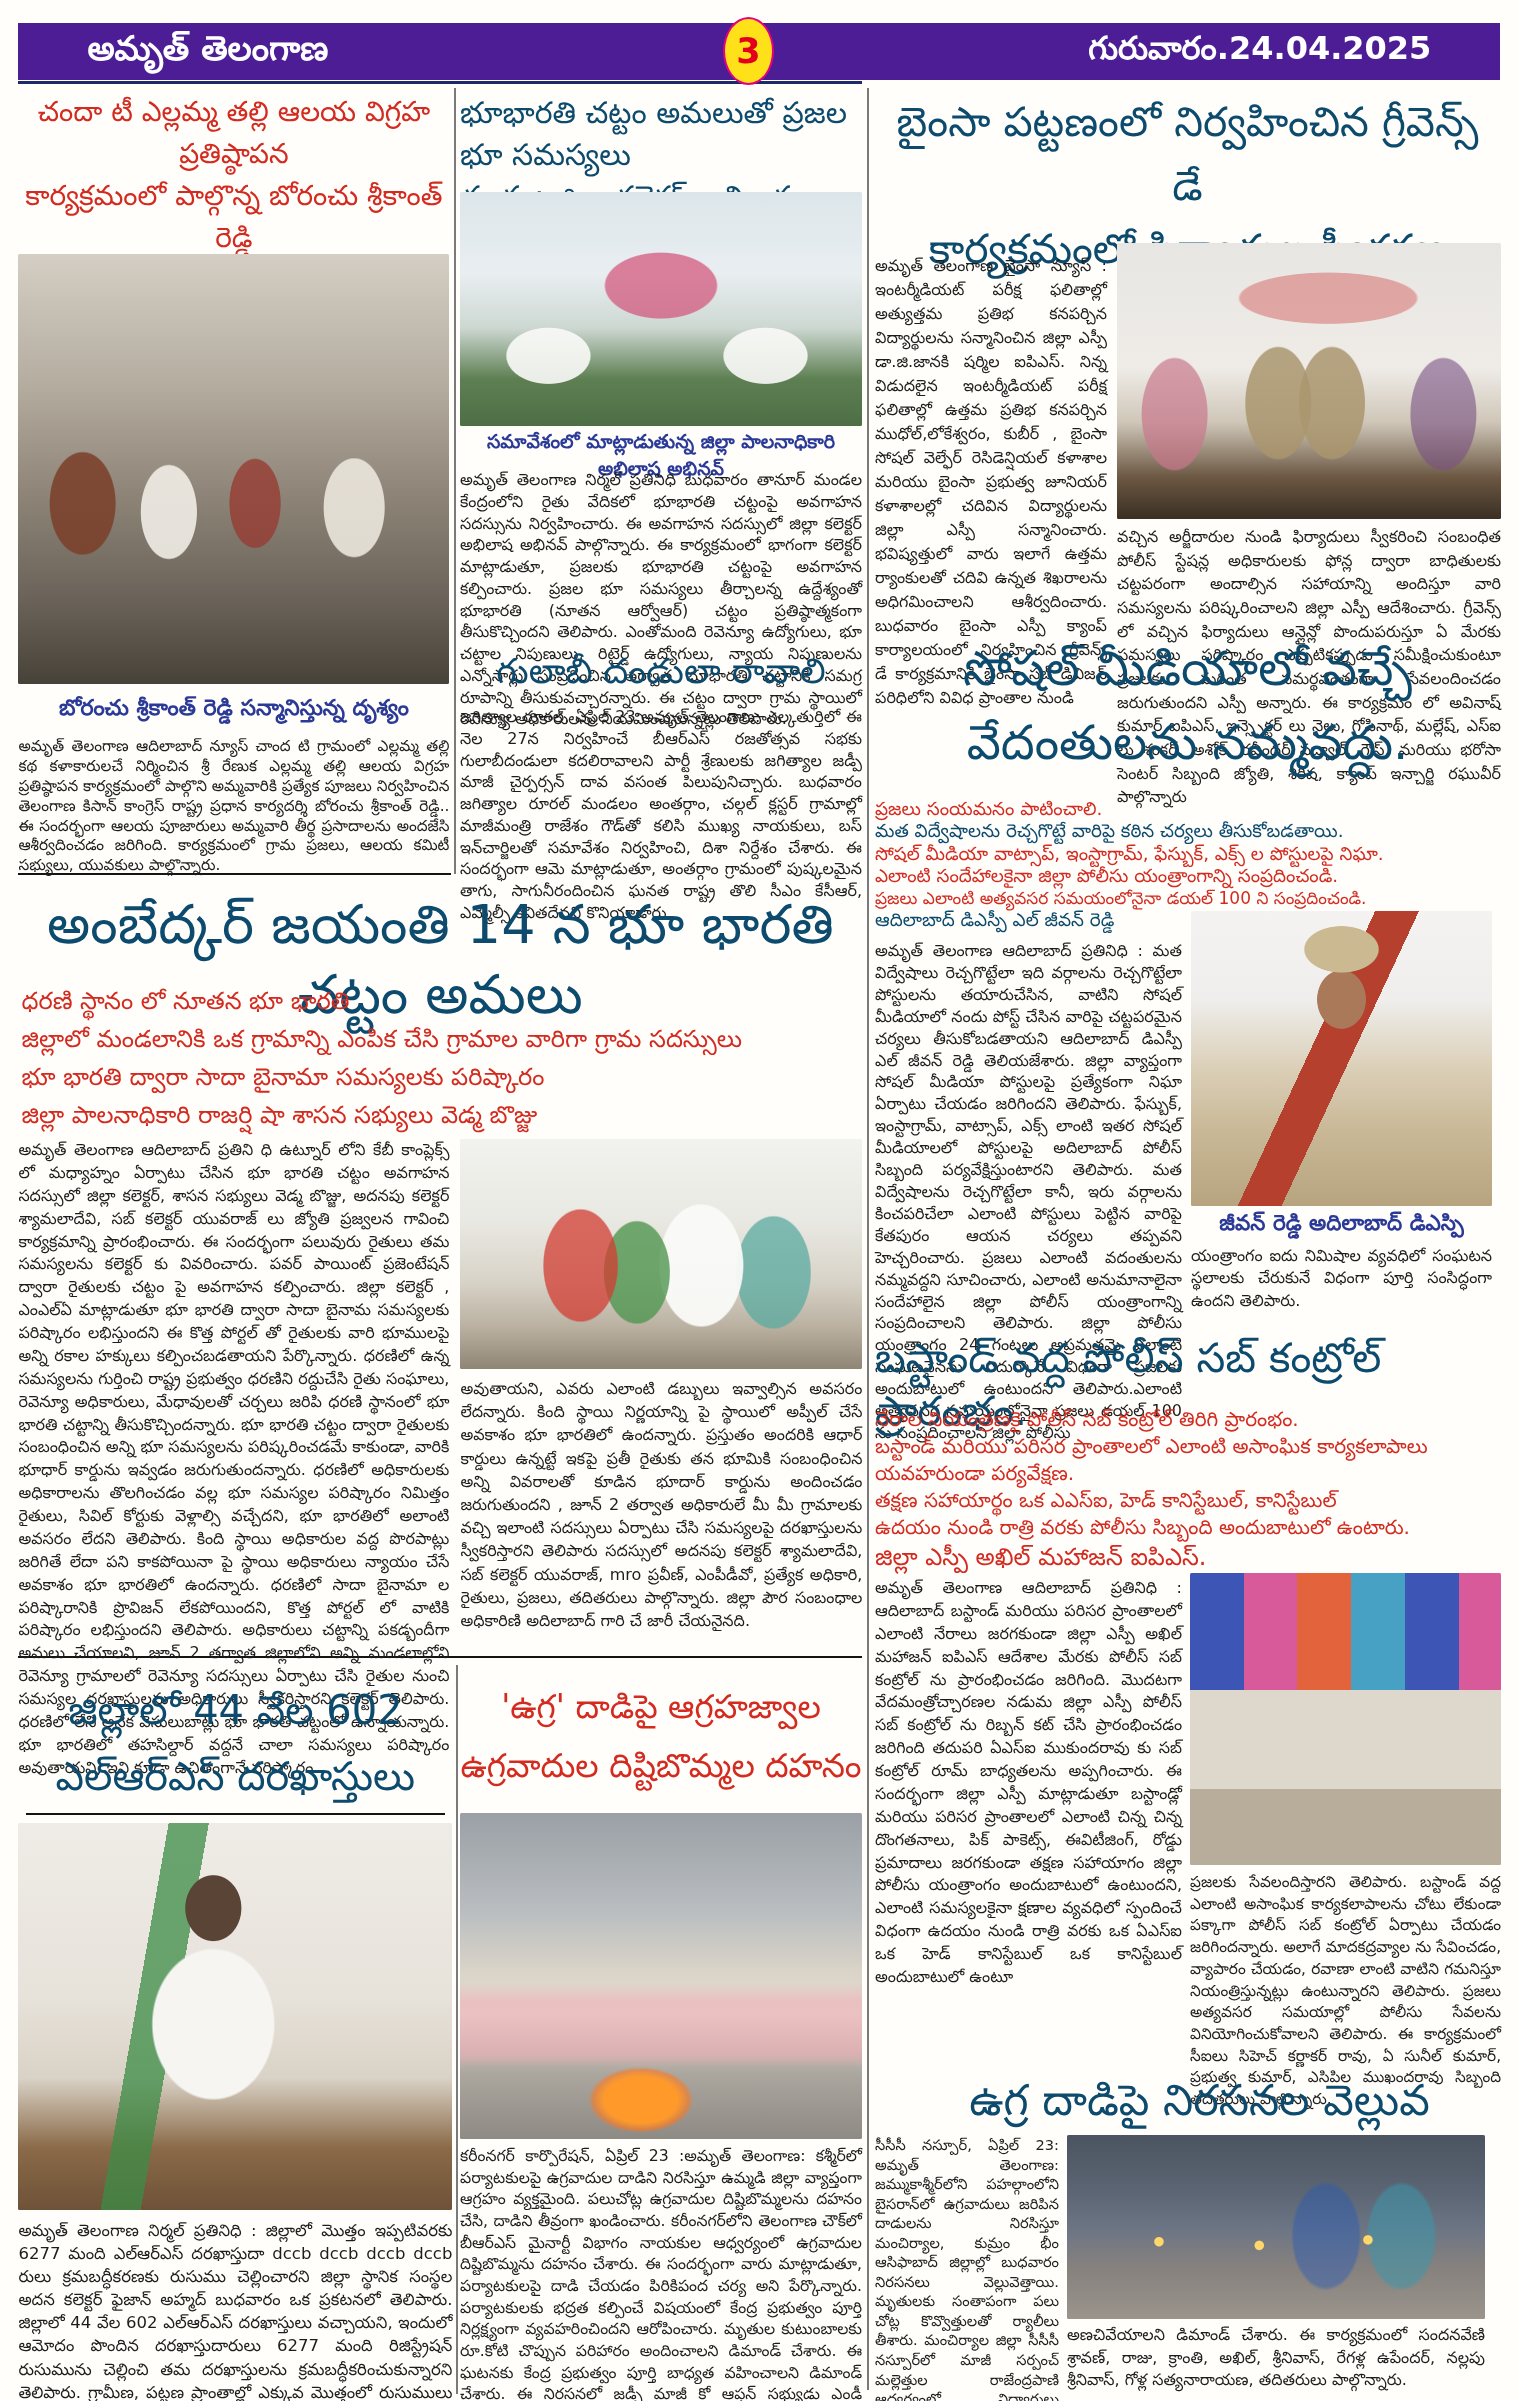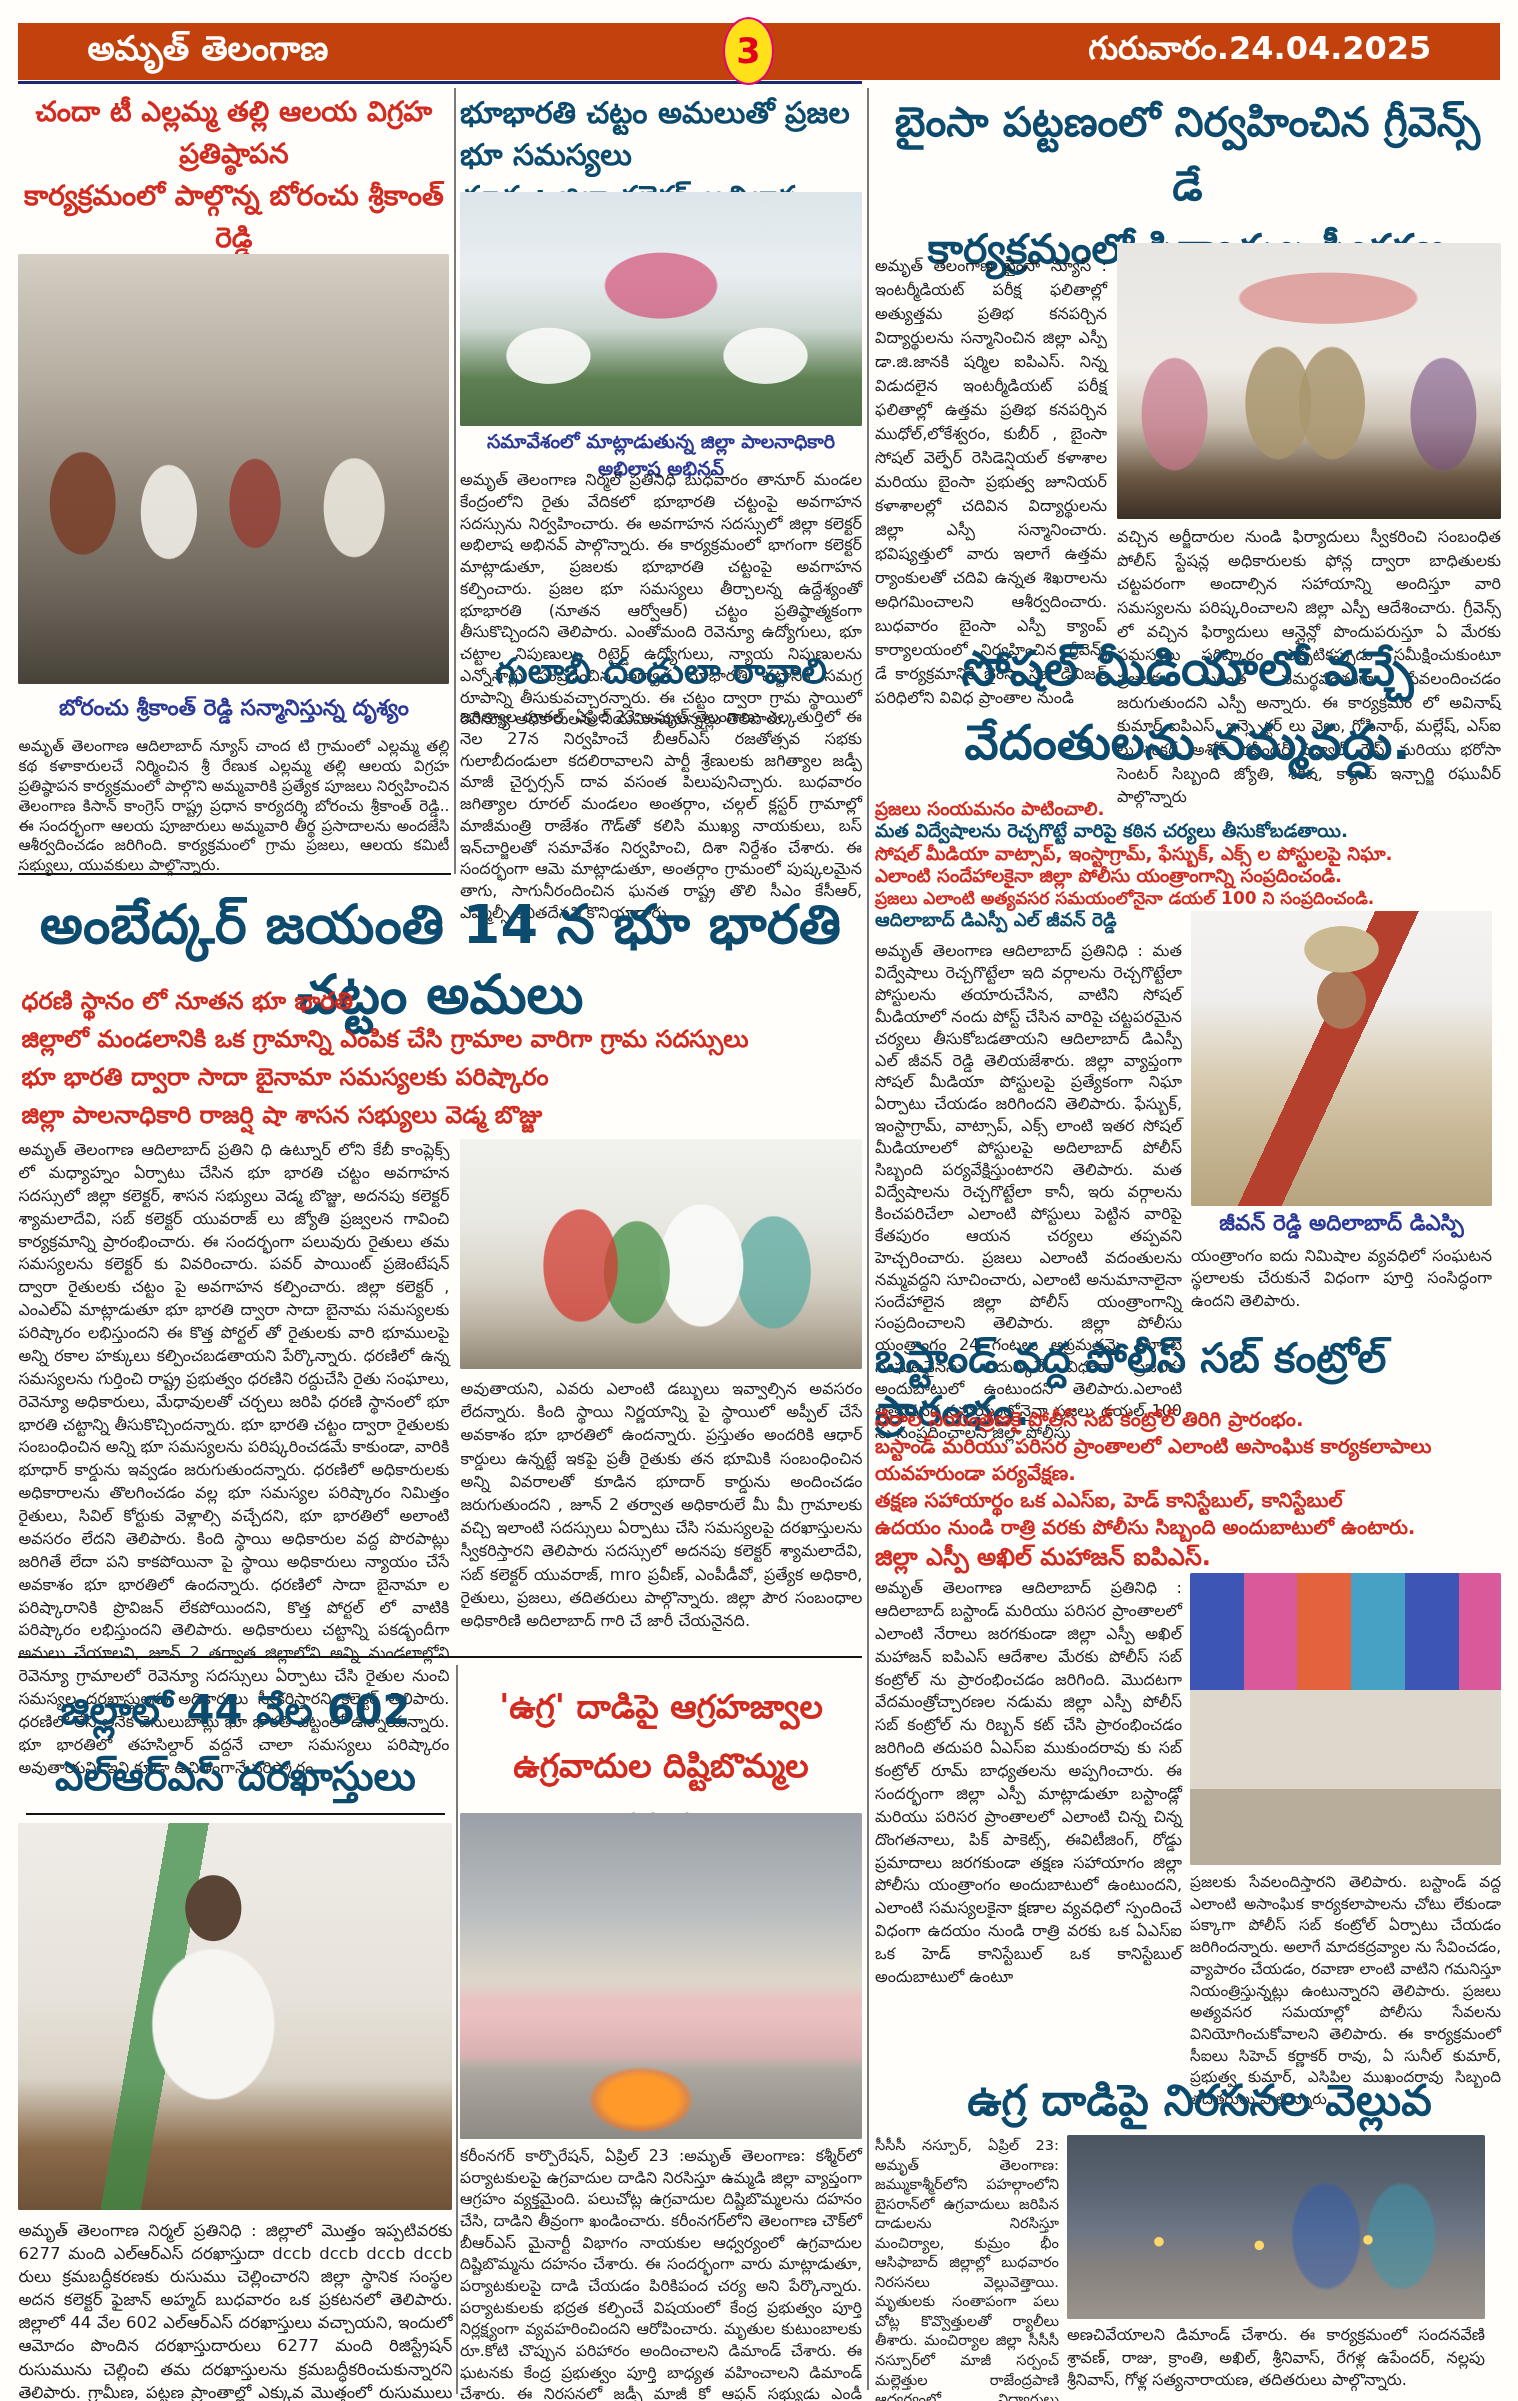--- a/index.html
+++ b/index.html
@@ -1,30 +1,30 @@
 <!DOCTYPE html>
 <html style="font-size:12.3px"><head>
 <meta charset="utf-8">
 <style>
   *{margin:0;padding:0;box-sizing:border-box}
   html,body{background:#e9e9e9}
   .page{position:relative;width:1518px;height:2401px;background:#fffefb;margin:0 auto;
         overflow:hidden;font-family:"DejaVu Sans","Liberation Sans",sans-serif}
   .abs{position:absolute}
-  .hl{font-weight:bold;white-space:pre-line}
+  .hl{font-weight:normal;white-space:pre-line}
   .red{color:#d32b20}
   .blue{color:#0c4a6e}
   .center{text-align:center}
   .body-txt{color:#1d1d1d;text-align:justify;white-space:pre-line}
   .cap{color:#2b3a96;font-weight:bold;text-align:center}
   .vr{width:2.3px;background:#7a7a7a}
   .hr{height:2.3px;background:#141414}
 
   
-  .masthead{left:18.4px;top:23px;width:1482px;height:57px;background:#c2410c;
+  .masthead{left:18.4px;top:23px;width:1482px;height:57px;background:#4c1d95;
             display:flex;align-items:center;justify-content:space-between;padding:0 69px}
   .masthead .paper{color:#ffffff;font-weight:bold;font-size:34px}
   .masthead .date{color:#ffffff;font-weight:bold;font-size:32px}
   .page-badge{left:723px;top:17px;width:51px;height:68px;background:#ffe11a;
               border:2.3px solid #e6007e;border-radius:50%;display:flex;align-items:center;
               justify-content:center;color:#e3001b;font-size:35px;font-weight:bold;z-index:3}
   .mast-underline{left:18.4px;top:81px;width:844px;height:3.1px;background:#1a2a6b}
 
   
   .photo{border-radius:1.5px}

